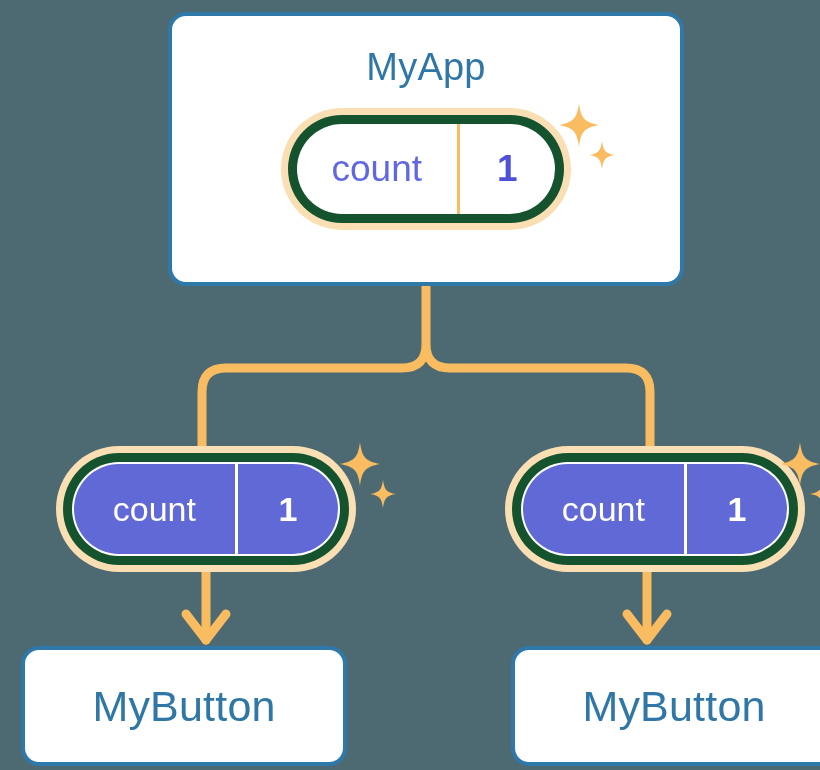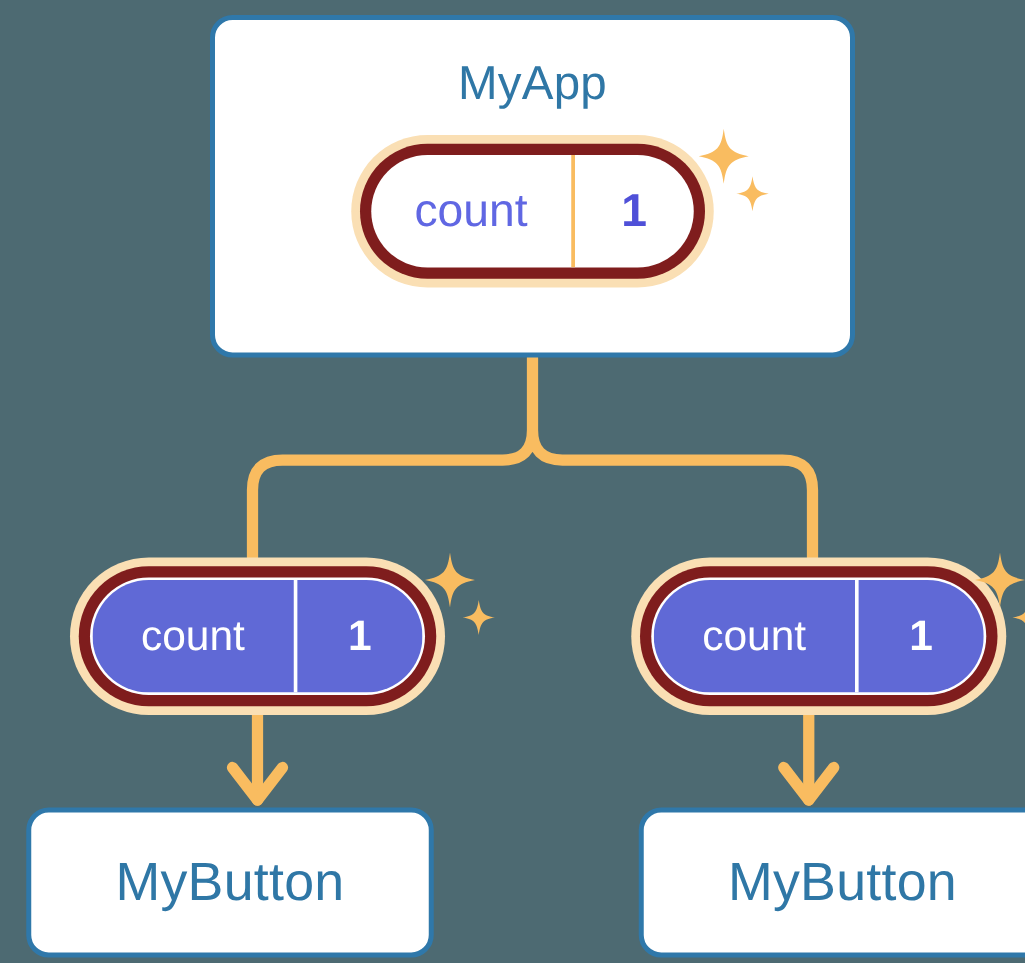--- a/index.html
+++ b/index.html
@@ -91,21 +91,21 @@
     position: relative;
     box-sizing: border-box;
     border-radius: 999px;
     background: #fadfb4;      
     padding: 7px;
     display: block;
   }
   .pill-mid {
     box-sizing: border-box;
     border-radius: 999px;
-    background: #7f1d1d;      
+    background: #14532d;      
     padding: 9px;
     height: 100%;
   }
   .pill-inner {
     box-sizing: border-box;
     border-radius: 999px;
     height: 100%;
     display: flex;
     align-items: stretch;
     overflow: hidden;

